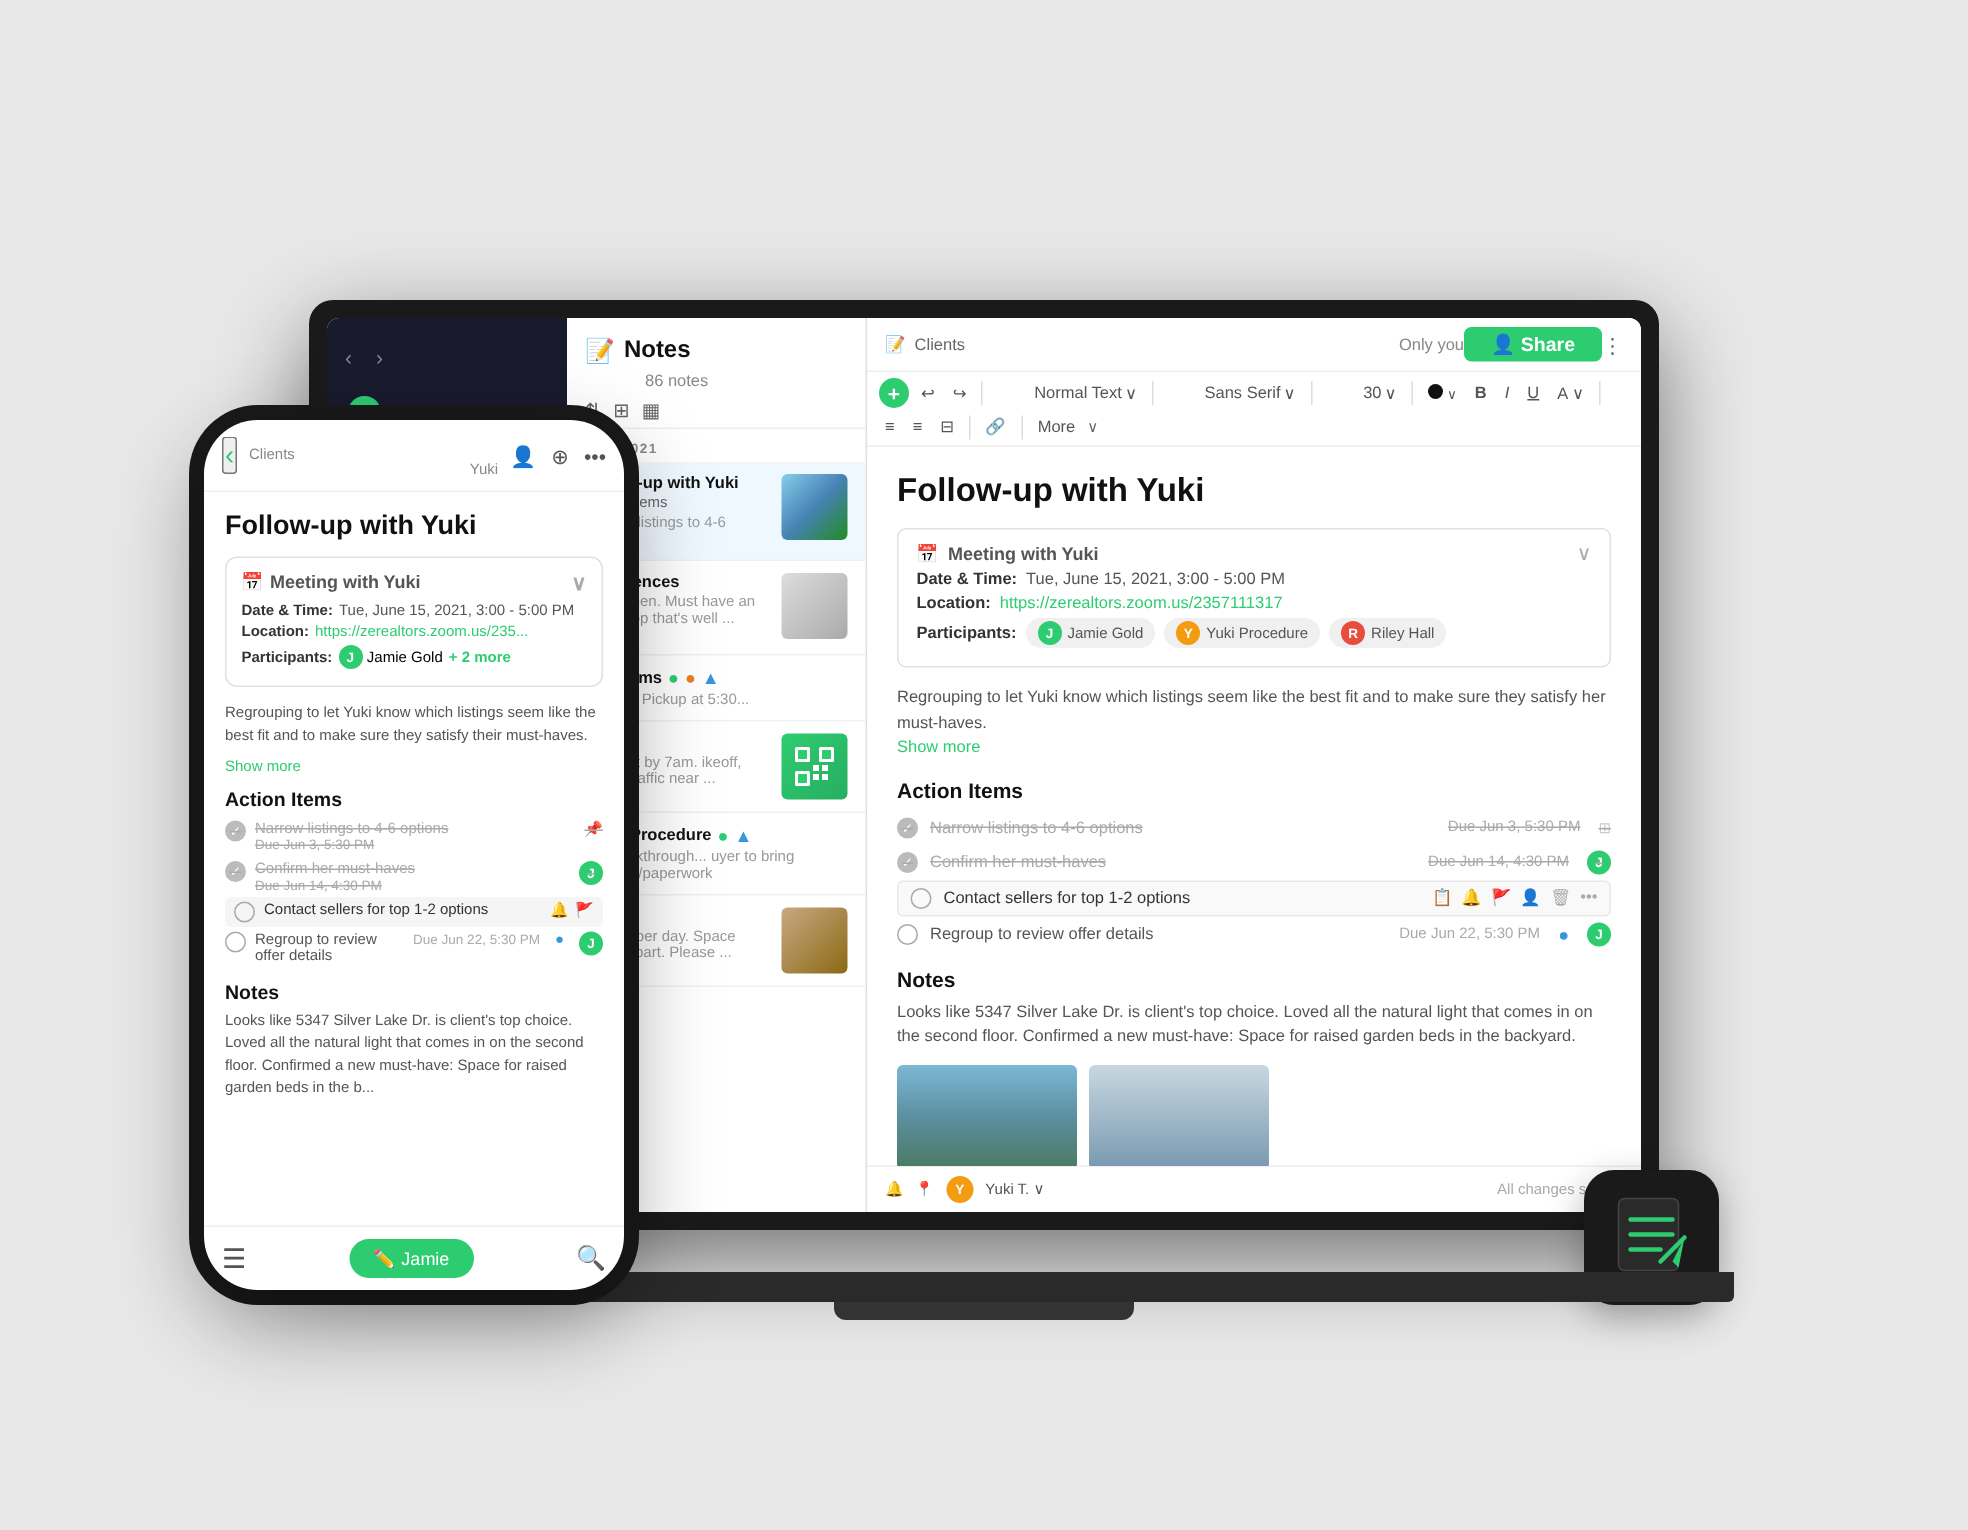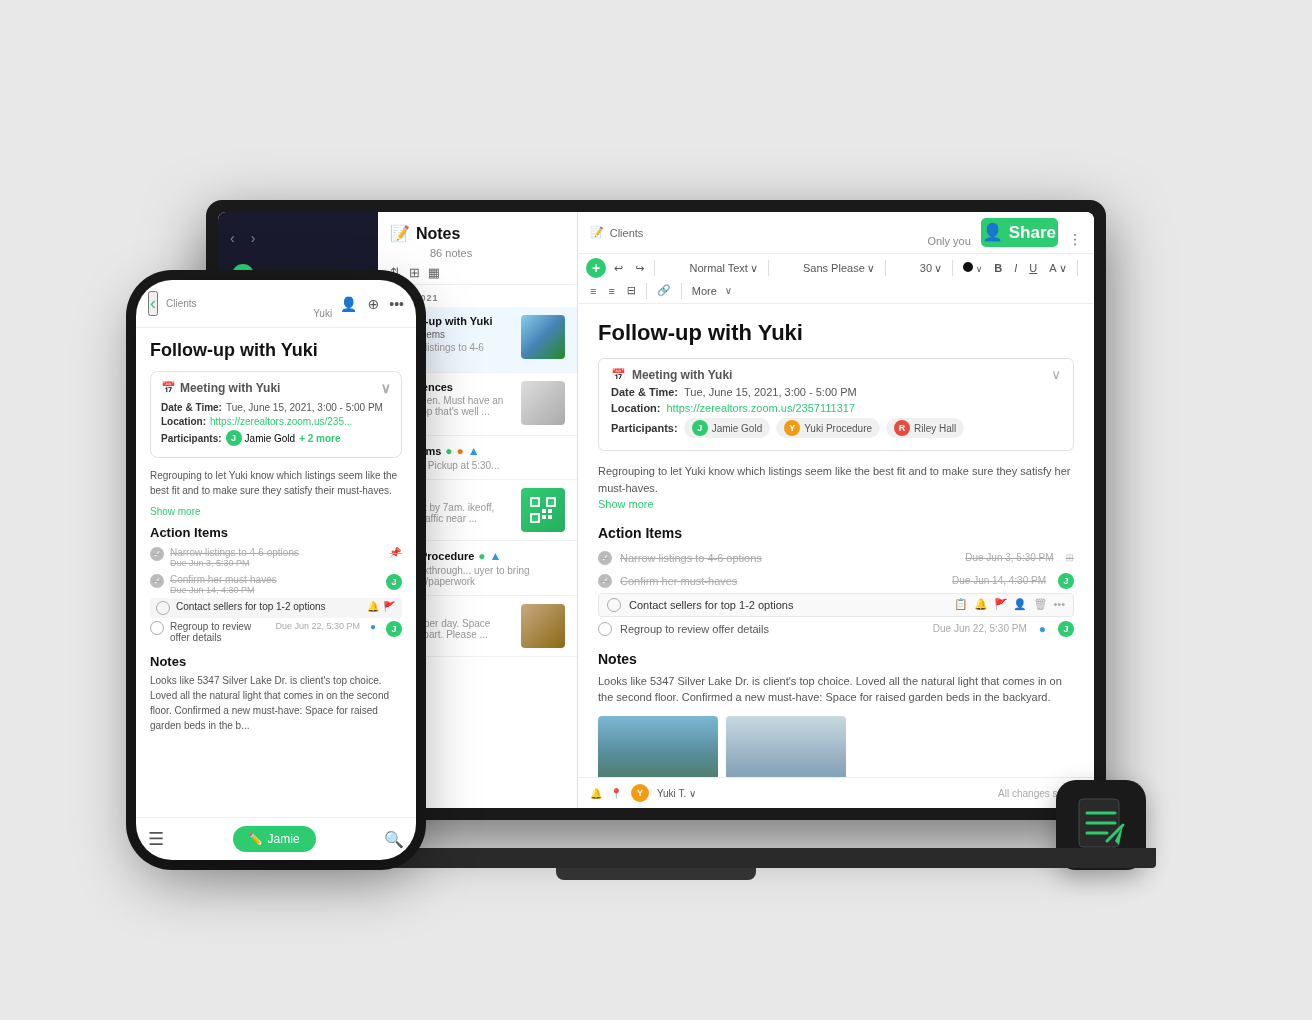--- a/index.html
+++ b/index.html
@@ -253,31 +253,30 @@
 
     .editor-topbar-left {
       display: flex;
       align-items: center;
       gap: 6px;
     }
 
     .editor-topbar-right {
       margin-left: auto;
       display: flex;
-      align-items: flex-end;
-      gap: 10px;
+      align-items: center;
     }
 
     .share-btn {
       background: #2ecc71;
       color: white;
       border: none;
       border-radius: 5px;
-      padding: 4px 2px;
-      font-size: 17px;
+      padding: 4px 18px;
+      font-size: 13px;
       cursor: pointer;
       font-weight: 600;
     }
 
     .only-you-text {
       font-size: 11px;
       color: #888;
     }
 
     .editor-toolbar {
@@ -1057,21 +1056,21 @@
             <div class="add-btn">+</div>
             <button class="toolbar-btn">↩</button>
             <button class="toolbar-btn">↪</button>
             <div class="toolbar-separator"></div>
             <button class="toolbar-dropdown">
               <span>Normal Text</span>
               <span>∨</span>
             </button>
             <div class="toolbar-separator"></div>
             <button class="toolbar-dropdown">
-              <span>Sans Please</span>
+              <span>Sans Serif</span>
               <span>∨</span>
             </button>
             <div class="toolbar-separator"></div>
             <button class="toolbar-dropdown">
               <span>30</span>
               <span>∨</span>
             </button>
             <div class="toolbar-separator"></div>
             <button class="toolbar-btn" style="font-size:9px;">
               <span style="display:inline-block;width:10px;height:10px;border-radius:50%;background:#111;"></span>

